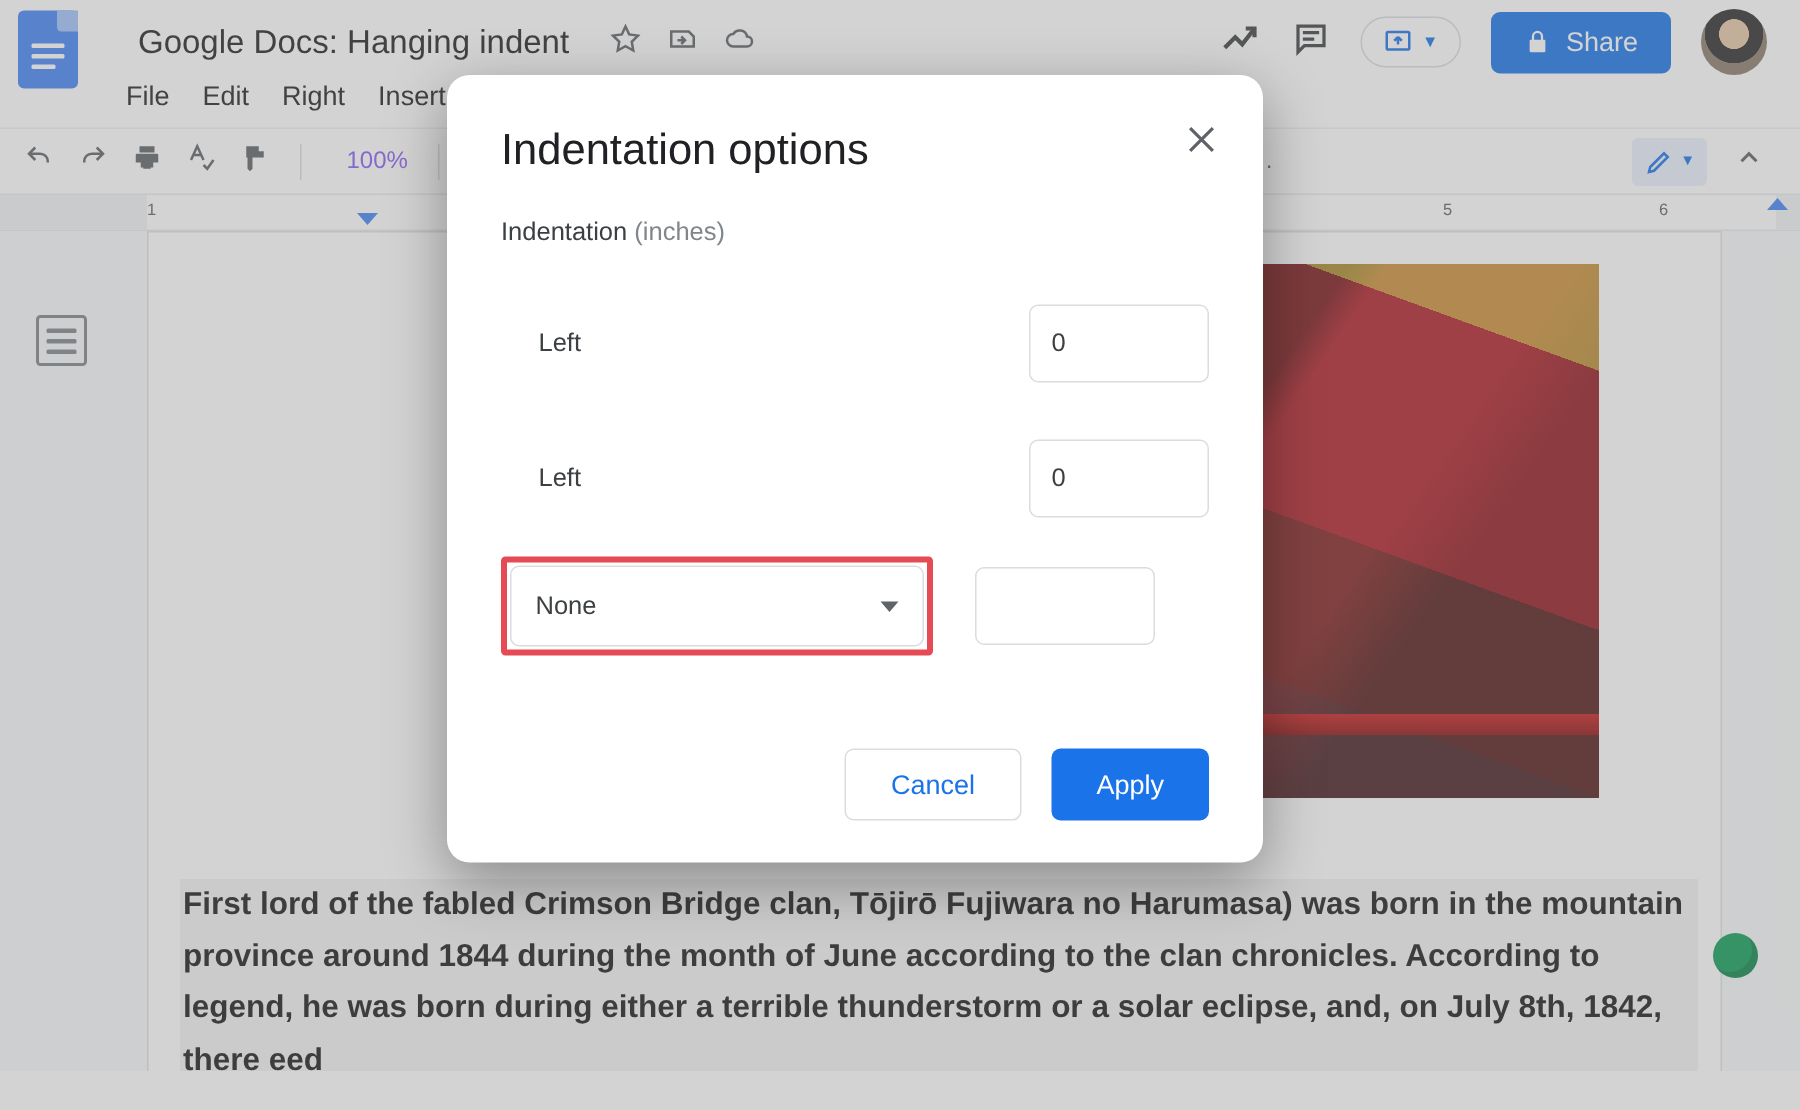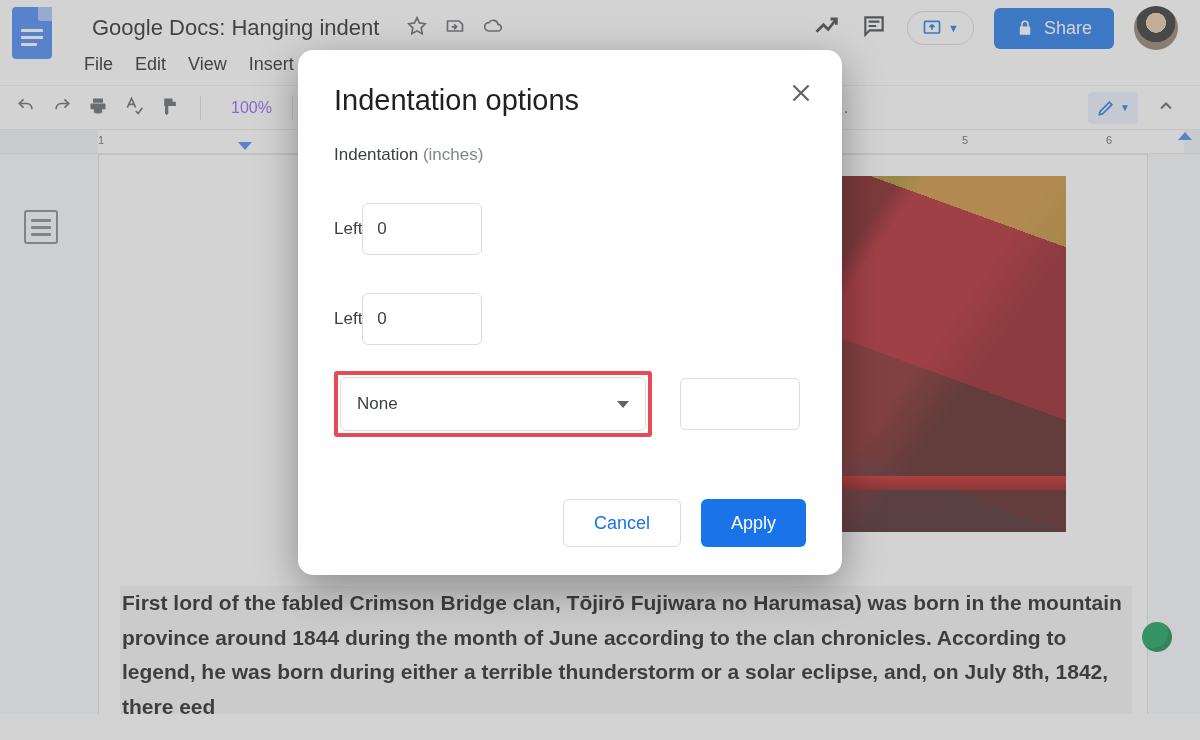--- a/index.html
+++ b/index.html
@@ -184,42 +184,43 @@
     font-size:29px; font-weight:400; color:#202124;
   }
   .dialog .close{
     position:absolute; top:30px; right:28px;
     width:26px;height:26px; color:#5f6368; cursor:pointer;
   }
   .dialog .close svg{width:100%;height:100%;}
   .section-label{ font-size:17px; color:#3c4043; margin-top:28px;}
   .section-label .hint{ color:#80868b;}
   .form-row{
-    display:flex; align-items:center; 
+    display:flex; align-items:center; justify-content:space-between;
     margin-top:38px;
+    margin-left:25px;
   }
   .form-row .lbl{ font-size:17px;}
   .form-row input[type=text], .val-box{
     width:120px; height:52px;
     border:1px solid #dadce0; border-radius:6px;
     font-size:17px; color:#3c4043;
     padding:0 14px;
     background:#fff;
   }
   .special-title{ margin-top:48px; font-size:17px;}
   .special-row{
     display:flex; gap:28px; margin-top:26px; align-items:center;
   }
   .select-wrap{
     position:relative;
     border:4px solid #e64b55; border-radius:3px;
     padding:2px;
   }
   .select{
-    width:306px; height:54px;
+    width:276px; height:54px;
     border:1px solid #dadce0; border-radius:6px;
     display:flex; align-items:center; justify-content:space-between;
     padding:0 16px; font-size:17px; color:#3c4043;
     background:#fff;
   }
   .select .caret{
     width:0;height:0;border-left:6px solid transparent;border-right:6px solid transparent;border-top:7px solid #5f6368;
   }
   .dlg-actions{
     display:flex; justify-content:flex-end; gap:20px;
@@ -298,21 +299,21 @@
         </svg>
       <span>Share</span>
     </div>
     <div class="avatar"></div>
   </div>
 </div>
 
 <div class="menu-bar">
   <span>File</span>
   <span>Edit</span>
-  <span>View</span>
+  <span>Right</span>
   <span>Insert</span>
 </div>
 
 <div class="toolbar">
   <span><svg viewBox="0 0 24 24" fill="none" stroke="#5f6368" stroke-width="2">
         <path d="M9 14l-5-5 5-5"></path>
         <path d="M4 9h9a6 6 0 016 6v1"></path>
       </svg></span>
   <span><svg viewBox="0 0 24 24" fill="none" stroke="#5f6368" stroke-width="2">
         <path d="M15 14l5-5-5-5"></path>

